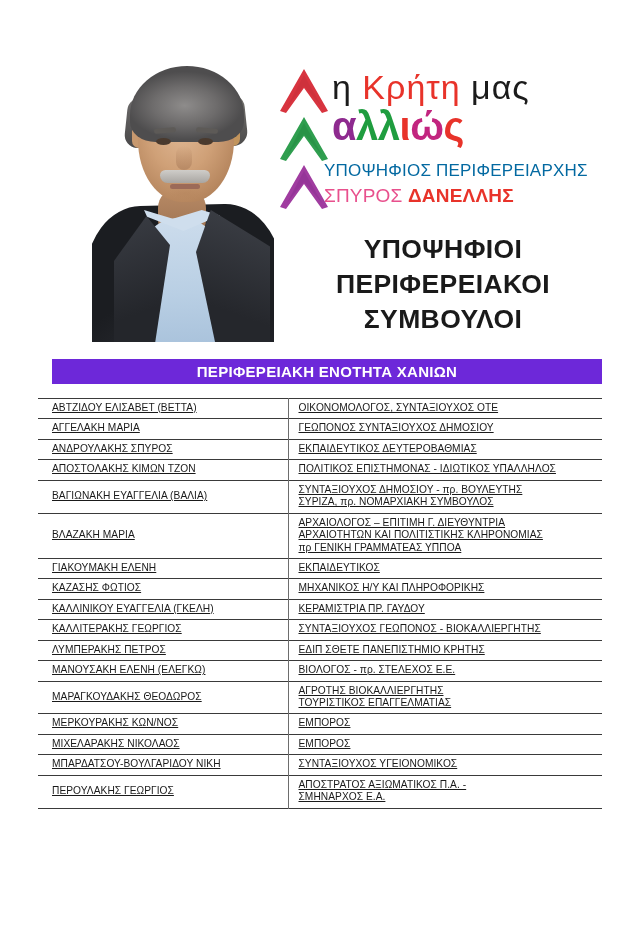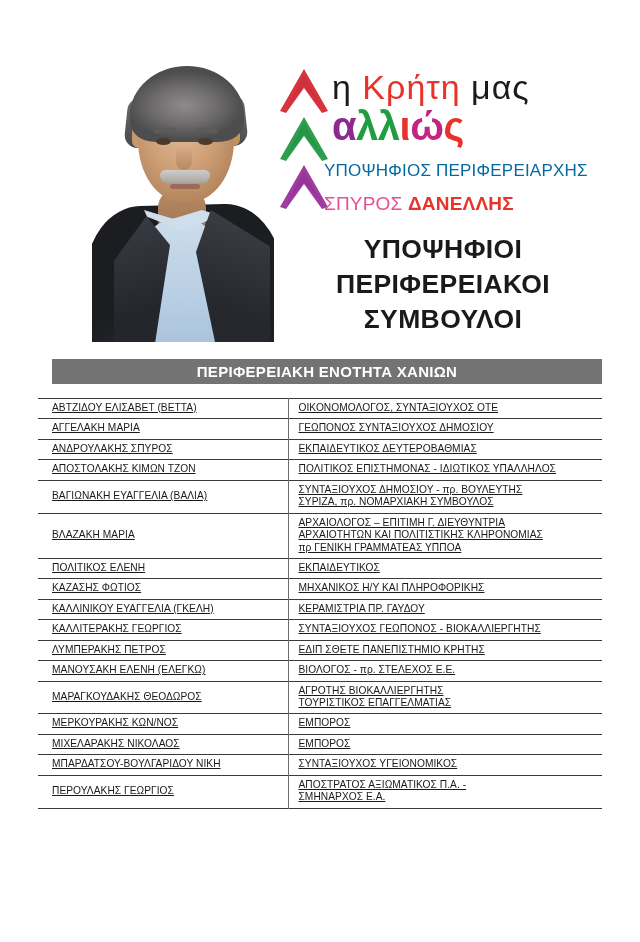--- a/index.html
+++ b/index.html
@@ -212,21 +212,21 @@
     left: 46px; top: 100px;
     font-size: 17px;
     font-weight: 400;
     color: #0369a1;
     letter-spacing: .2px;
     white-space: nowrap;
     line-height: 1;
   }
   .logo-line4 {
     position: absolute;
-    left: 46px; top: 132px;
+    left: 46px; top: 124px;
     font-size: 19px;
     white-space: nowrap;
     line-height: 1;
     letter-spacing: .2px;
   }
   .logo-line4 .pink { color: #e8508d; font-weight: 400; }
   .logo-line4 .red  { color: #e8332a; font-weight: 700; }
 
   
   .heading {
@@ -242,21 +242,21 @@
     letter-spacing: .4px;
   }
 
   
   .banner {
     position: absolute;
     left: 52px;
     top: 359px;
     width: 550px;
     height: 25px;
-    background: #737373;
+    background: #6d28d9;
     color: #ffffff;
     font-size: 15px;
     font-weight: 700;
     letter-spacing: .3px;
     display: flex;
     align-items: center;
     justify-content: center;
   }
 
   
@@ -407,21 +407,21 @@
       </tr>
       <tr>
         <td class="name">ΒΛΑΖΑΚΗ ΜΑΡΙΑ</td>
         <td class="prof">
           <span class="l2">ΑΡΧΑΙΟΛΟΓΟΣ – ΕΠΙΤΙΜΗ Γ. ΔΙΕΥΘΥΝΤΡΙΑ</span>
           <span class="l2">ΑΡΧΑΙΟΤΗΤΩΝ ΚΑΙ ΠΟΛΙΤΙΣΤΙΚΗΣ  ΚΛΗΡΟΝΟΜΙΑΣ</span>
           <span class="l2">πρ ΓΕΝΙΚΗ ΓΡΑΜΜΑΤΕΑΣ ΥΠΠΟΑ</span>
         </td>
       </tr>
       <tr>
-        <td class="name">ΠΟΛΙΤΙΚΟΣ ΕΛΕΝΗ</td>
+        <td class="name">ΓΙΑΚΟΥΜΑΚΗ ΕΛΕΝΗ</td>
         <td class="prof">
           <span class="l2">ΕΚΠΑΙΔΕΥΤΙΚΟΣ</span>
         </td>
       </tr>
       <tr>
         <td class="name">ΚΑΖΑΣΗΣ ΦΩΤΙΟΣ</td>
         <td class="prof">
           <span class="l2">ΜΗΧΑΝΙΚΟΣ Η/Υ ΚΑΙ ΠΛΗΡΟΦΟΡΙΚΗΣ</span>
         </td>
       </tr>

